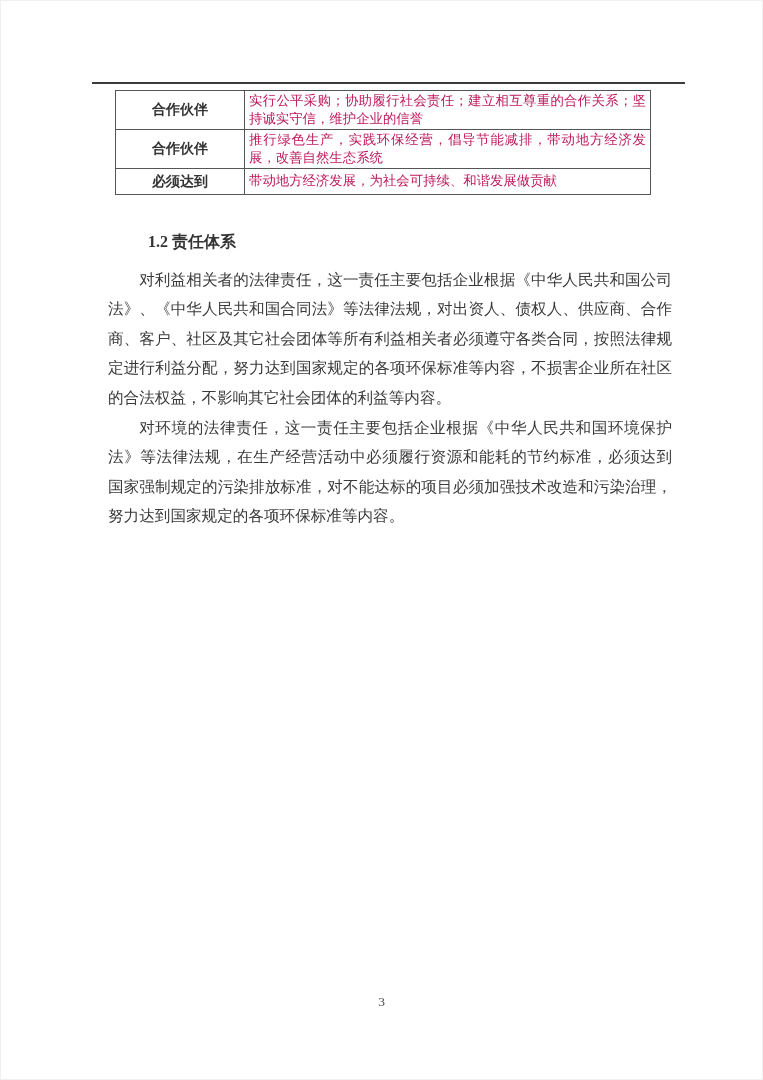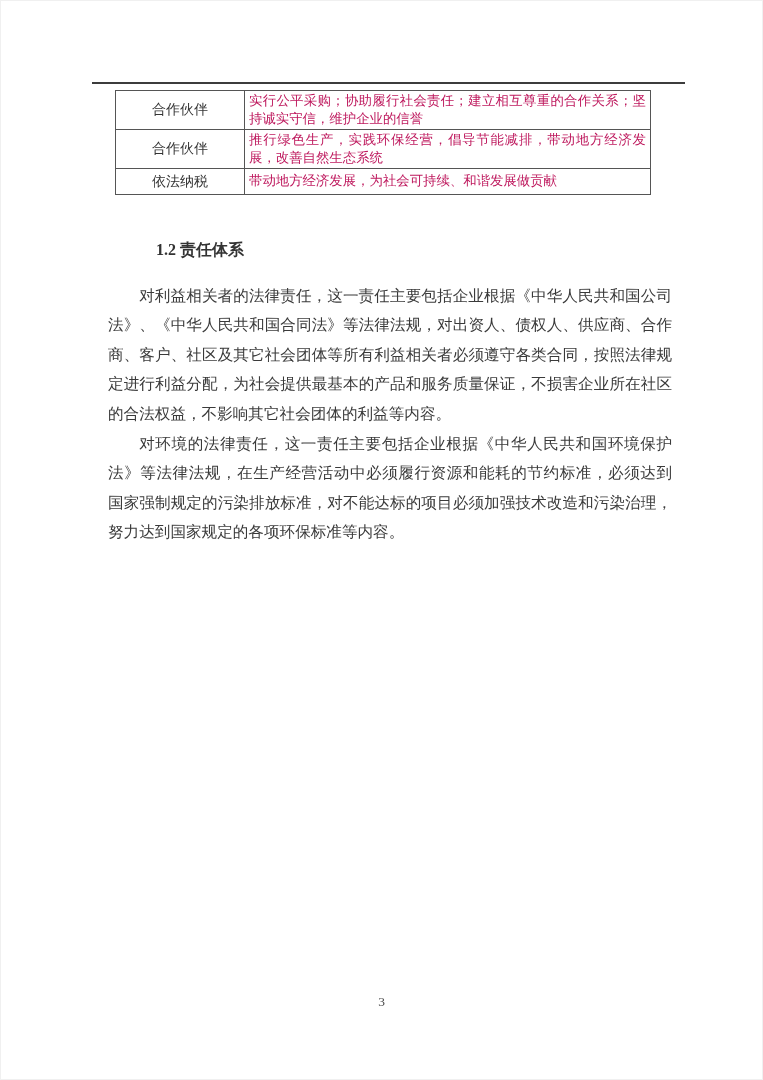--- a/index.html
+++ b/index.html
@@ -34,21 +34,21 @@
     table-layout: fixed;
   }
   .stake-table td {
     border: 1px solid #555555;
     vertical-align: middle;
     height: 22px;
   }
   .stake-table .lbl {
     width: 126px;
     text-align: center;
-    font-weight: normal;
+    font-weight: bold;
     font-size: 14px;
     color: #333333;
   }
   .stake-table .val {
     font-size: 13.4px;
     line-height: 17.5px;
     padding: 1px 4px 2px 4px;
     text-align: justify;
     text-justify: inter-character;
     color: #be185d;
@@ -59,21 +59,21 @@
     top: 219px;
     width: 564px;
     font-size: 15.6px;
     line-height: 29.6px;
     text-align: justify;
     text-justify: inter-character;
   }
   .content h2 {
     font-size: 16px;
     font-weight: bold;
-    margin: 16px;
+    margin: 8px;
     line-height: 29.6px;
     text-indent: 2em;
     text-align: left;
     color: #333333;
   }
   .content p {
     margin: 0;
     text-indent: 2em;
   }
   .pagenum {
@@ -97,27 +97,27 @@
     <tbody>
       <tr>
         <td class="lbl">合作伙伴</td>
         <td class="val">实行公平采购；协助履行社会责任；建立相互尊重的合作关系；坚持诚实守信，维护企业的信誉</td>
       </tr>
       <tr>
         <td class="lbl">合作伙伴</td>
         <td class="val">推行绿色生产，实践环保经营，倡导节能减排，带动地方经济发展，改善自然生态系统</td>
       </tr>
       <tr>
-        <td class="lbl">依法纳税</td>
+        <td class="lbl">必须达到</td>
         <td class="val">带动地方经济发展，为社会可持续、和谐发展做贡献</td>
       </tr>
     </tbody>
   </table>
 
   <div class="content">
     <h2>1.2 责任体系</h2>
-    <p>对利益相关者的法律责任，这一责任主要包括企业根据《中华人民共和国公司法》、《中华人民共和国合同法》等法律法规，对出资人、债权人、供应商、合作商、客户、社区及其它社会团体等所有利益相关者必须遵守各类合同，按照法律规定进行利益分配，为社会提供最基本的产品和服务质量保证，不损害企业所在社区的合法权益，不影响其它社会团体的利益等内容。</p>
+    <p>对利益相关者的法律责任，这一责任主要包括企业根据《中华人民共和国公司法》、《中华人民共和国合同法》等法律法规，对出资人、债权人、供应商、合作商、客户、社区及其它社会团体等所有利益相关者必须遵守各类合同，按照法律规定进行利益分配，努力达到国家规定的各项环保标准等内容，不损害企业所在社区的合法权益，不影响其它社会团体的利益等内容。</p>
     <p>对环境的法律责任，这一责任主要包括企业根据《中华人民共和国环境保护法》等法律法规，在生产经营活动中必须履行资源和能耗的节约标准，必须达到 国家强制规定的污染排放标准，对不能达标的项目必须加强技术改造和污染治理， 努力达到国家规定的各项环保标准等内容。</p>
   </div>
 
   <div class="pagenum">3</div>
 
 </div>
 
 </body></html>

